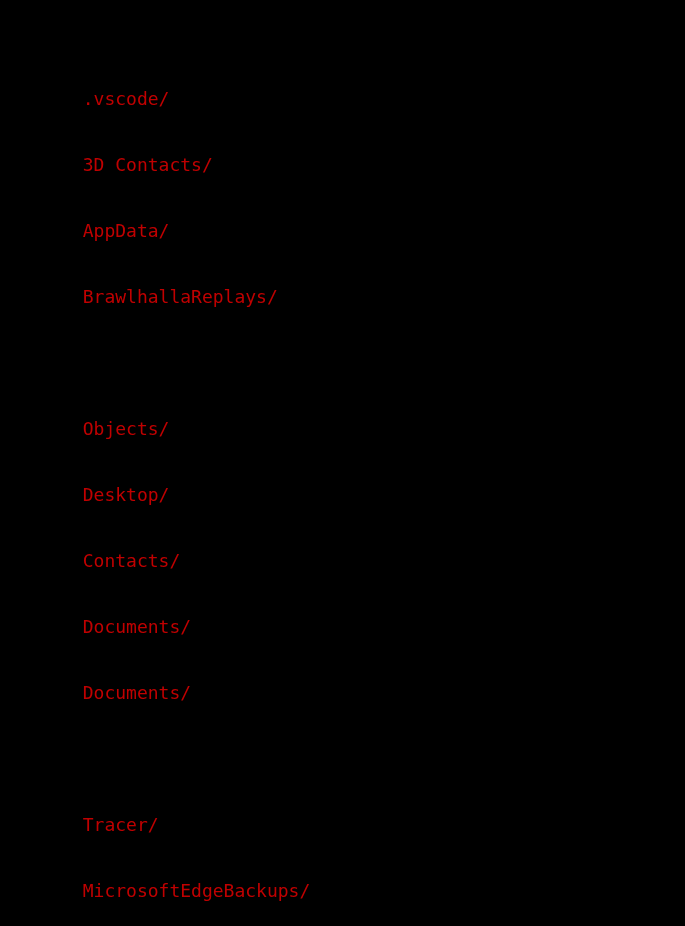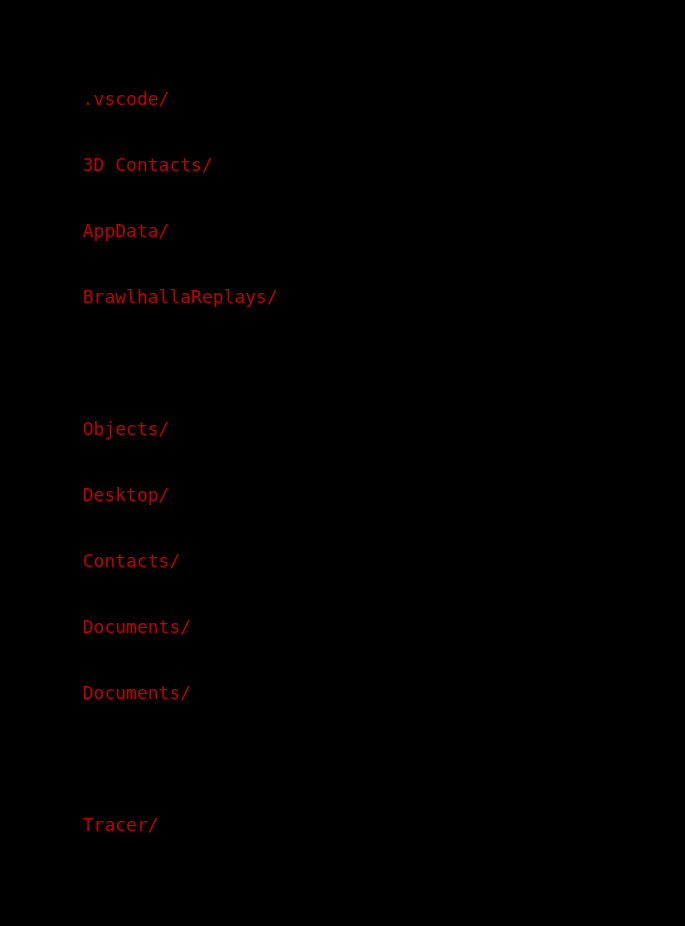--- a/index.html
+++ b/index.html
@@ -47,21 +47,21 @@
   <div class="line red"><span>        </span><span>AppData/</span></div>
   <div class="line red"><span>        </span><span>BrawlhallaReplays/</span></div>
   <div class="line red"><span>        </span></div>
   <div class="line red"><span>        </span><span>Objects/</span></div>
   <div class="line red"><span>        </span><span>Desktop/</span></div>
   <div class="line red"><span>        </span><span>Contacts/</span></div>
   <div class="line red"><span>        </span><span>Documents/</span></div>
   <div class="line red"><span>        </span><span>Documents/</span></div>
   <div class="line red"><span>        </span></div>
   <div class="line red"><span>        </span><span>Tracer/</span></div>
-  <div class="line red"><span>        </span></div>
+  <div class="line red"><span>        </span><span>MicrosoftEdgeBackups/</span></div>
   
   
 
   
   
   
 
   
   
   

